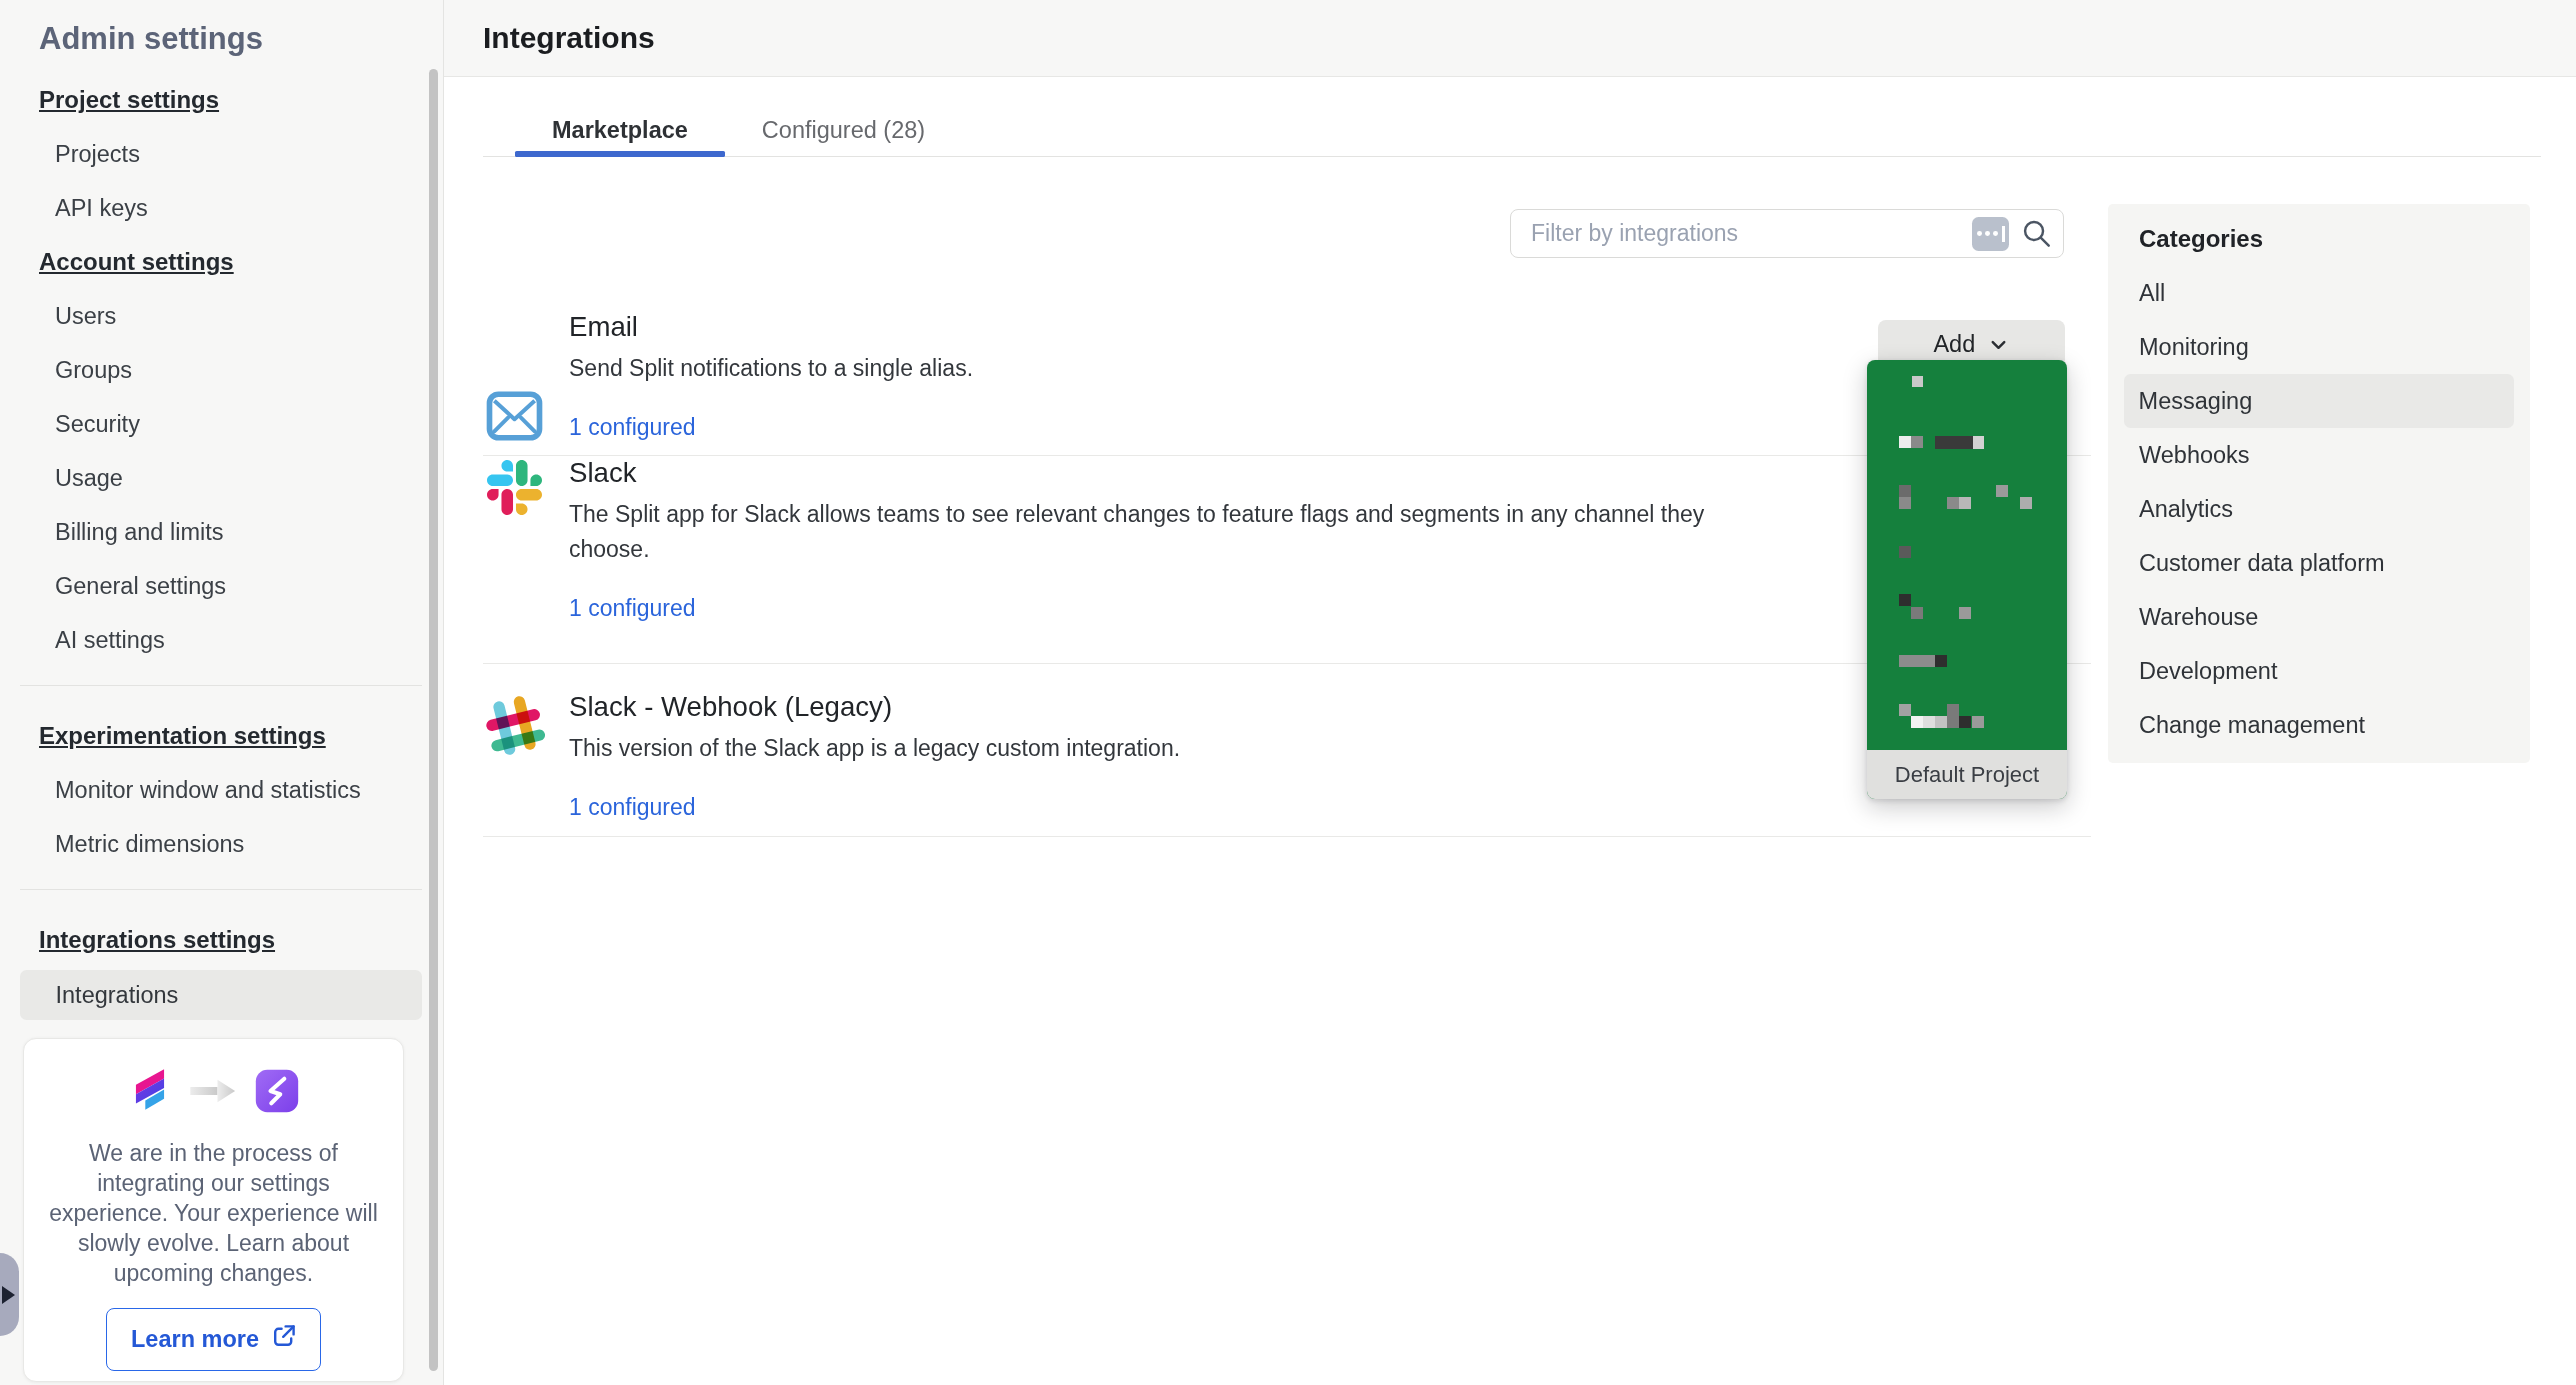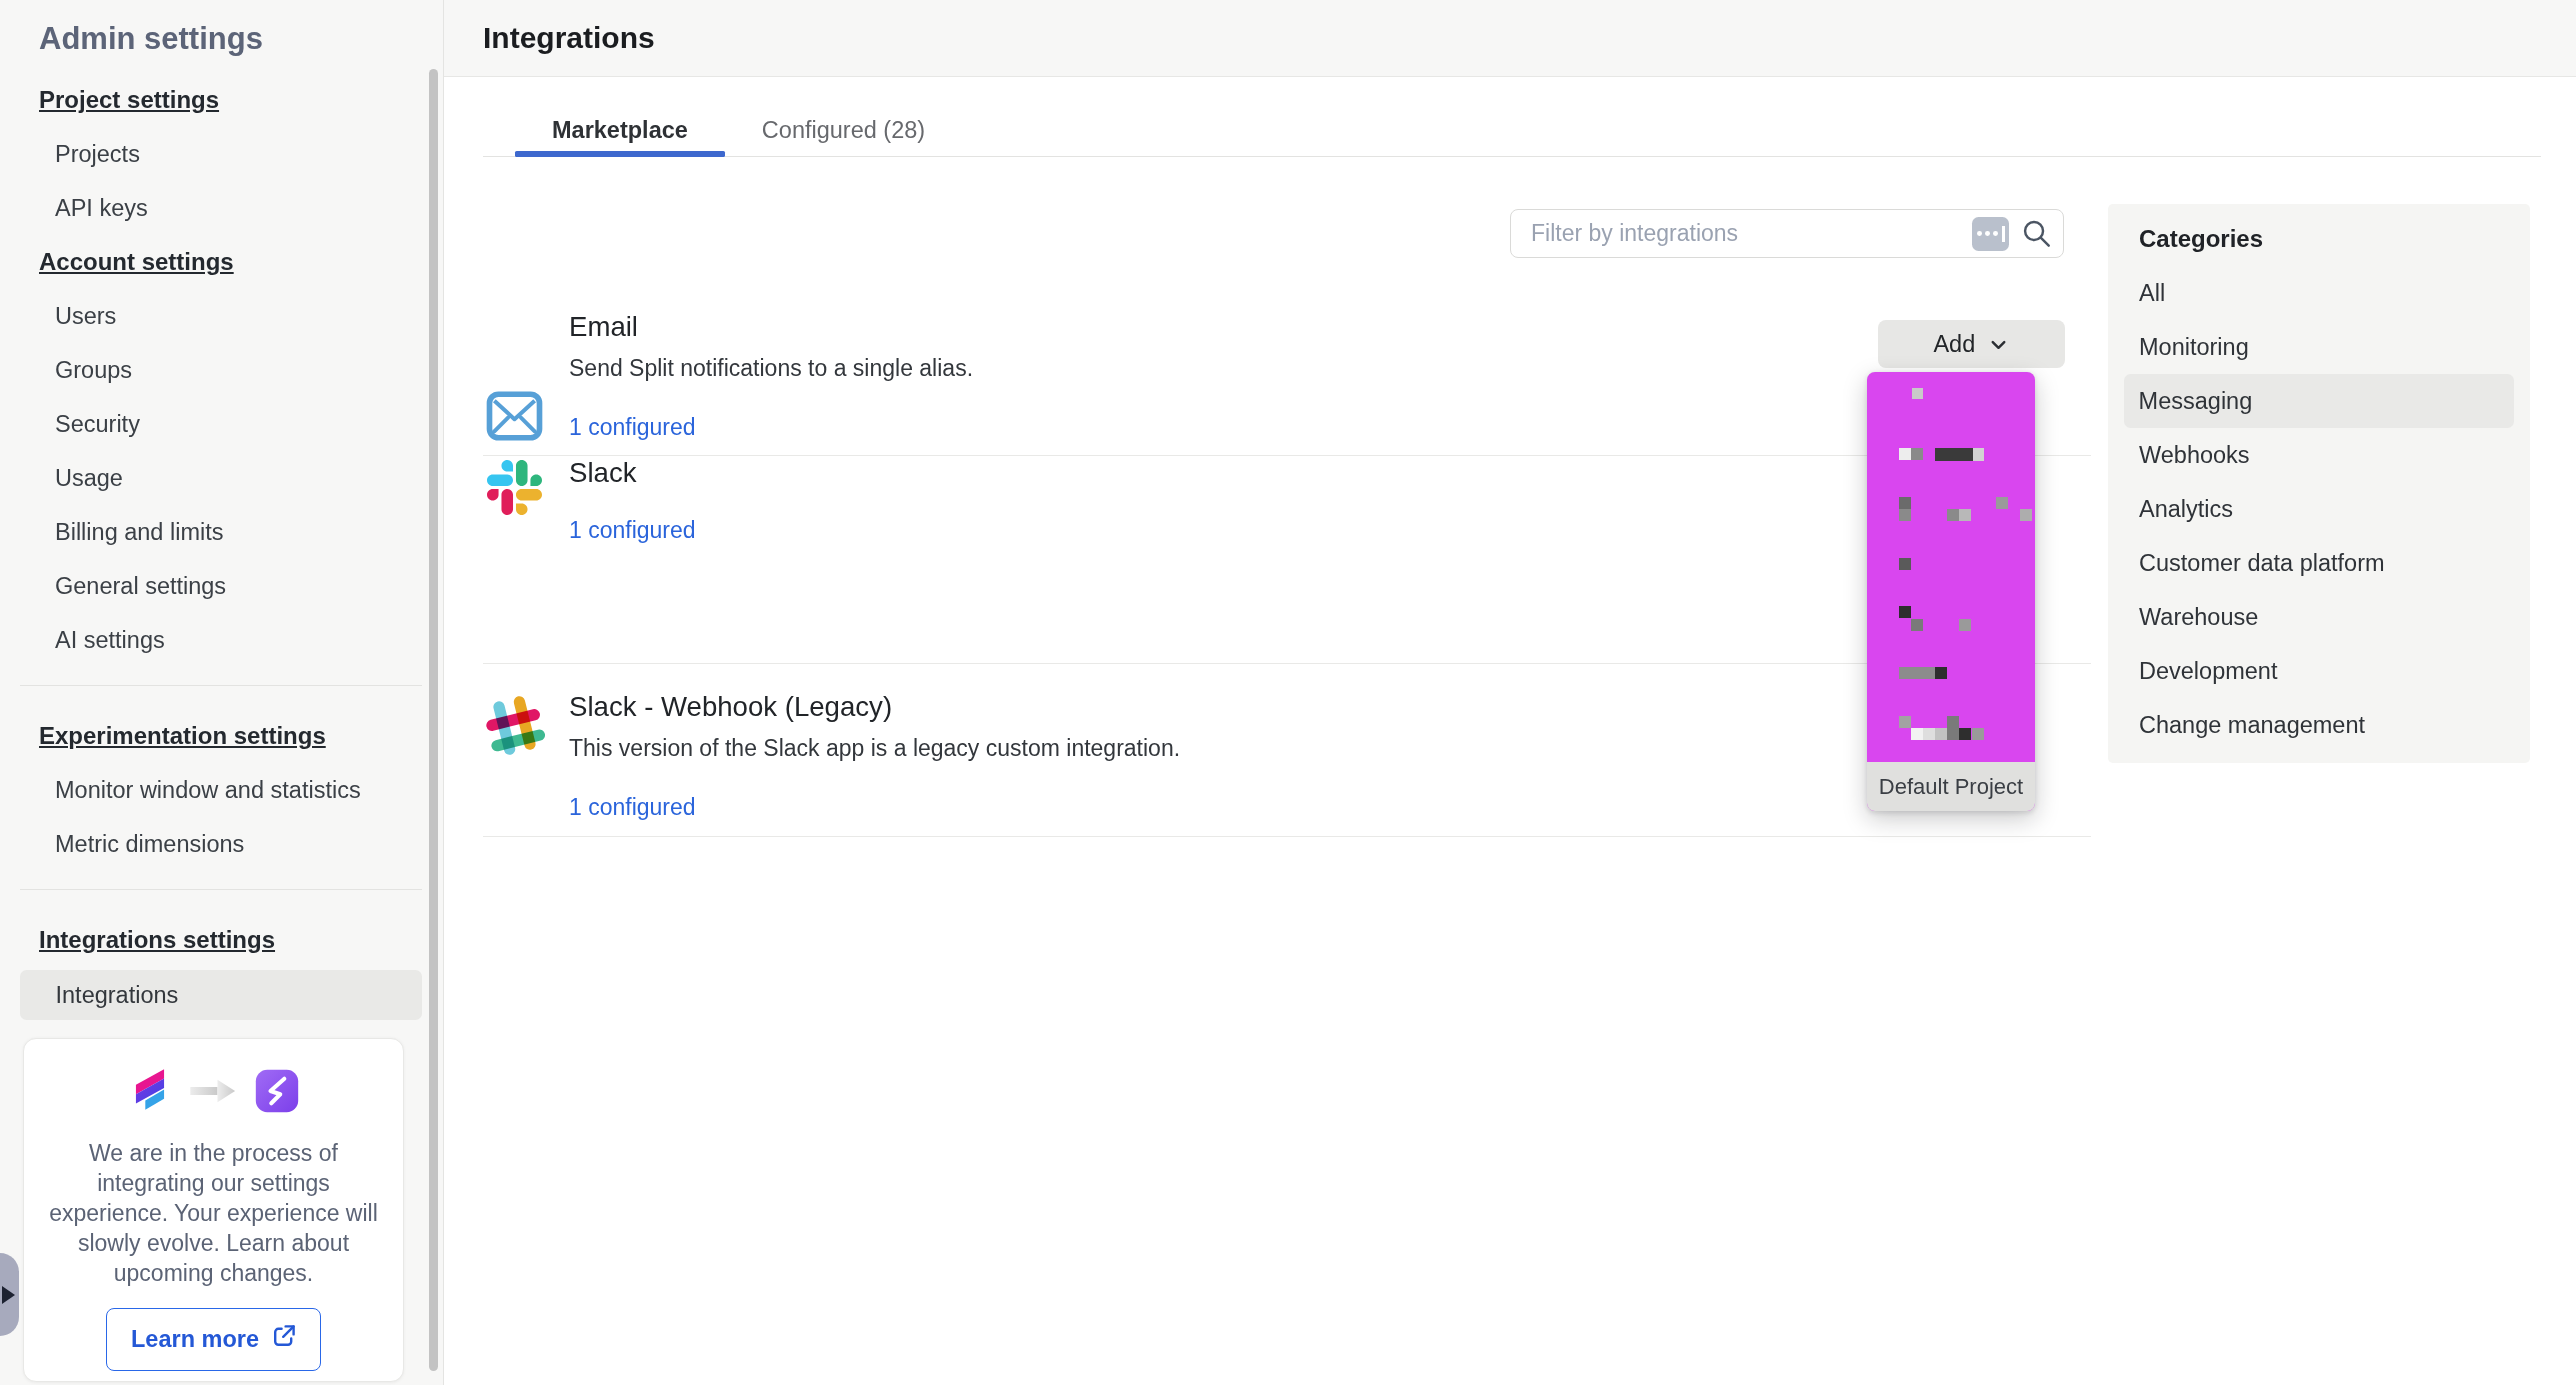--- a/index.html
+++ b/index.html
@@ -83,22 +83,22 @@
   .int-desc { font-size:23px; color:#33373c; line-height:35px; margin-top:8px; max-width:1209px; }
   .int-link { display:inline-block; margin-top:28px; font-size:23px; font-weight:500;
     color:#2a64db; cursor:pointer; text-decoration:none; }
   .divider { position:absolute; left:39px; width:1608px; height:0.8px; background:#e9e9e7; }
 
   
   .add-btn { position:absolute; left:1434px; top:320px; width:187px; height:48px;
     background:#e7e7e5; border:none; border-radius:8px; font-size:23.5px; color:#222528;
     display:flex; align-items:center; justify-content:center; gap:11.4px; cursor:pointer;
     font-family:"Liberation Sans", sans-serif; }
-  .dropdown { position:absolute; left:1423px; top:372px; width:168px; height:439px;
-    background:#d946ef; border-radius:8px;
+  .dropdown { position:absolute; left:1423px; top:360px; width:200px; height:439px;
+    background:#15803d; border-radius:8px;
     box-shadow:0 8px 24px rgba(20,20,25,.22), 0 1.6px 4.9px rgba(20,20,25,.12); }
   .dropdown .redacted { position:absolute; left:0; top:0; right:0; bottom:49px; overflow:hidden; }
   .dropdown-footer { position:absolute; left:0; right:0; bottom:0; height:49px;
     background:#e0e0de; border-radius:0 0 8px 8px; display:flex; align-items:center;
     justify-content:center; font-size:22px; color:#3a3e44; cursor:pointer; }
 
   
   .cats { position:absolute; left:1664px; top:204px; width:422px; height:559px;
     background:#f5f5f3; border-radius:4.9px; }
   .cats-title { margin:21px 0 13px 31px; font-size:24px; font-weight:700; color:#202327; }
@@ -246,20 +246,21 @@
     <div class="int-icon">
       <svg width="55" height="55" viewBox="0 0 122.8 122.8" style="margin-top:3.2px;">
         <path fill="#E01E5A" d="M25.8,77.6c0,7.1-5.8,12.9-12.9,12.9S0,84.7,0,77.6s5.8-12.9,12.9-12.9h12.9V77.6z M32.3,77.6c0-7.1,5.8-12.9,12.9-12.9s12.9,5.8,12.9,12.9v32.3c0,7.1-5.8,12.9-12.9,12.9s-12.9-5.8-12.9-12.9V77.6z"></path>
         <path fill="#36C5F0" d="M45.2,25.8c-7.1,0-12.9-5.8-12.9-12.9S38.1,0,45.2,0s12.9,5.8,12.9,12.9v12.9H45.2z M45.2,32.3c7.1,0,12.9,5.8,12.9,12.9s-5.8,12.9-12.9,12.9H12.9C5.8,58.1,0,52.3,0,45.2s5.8-12.9,12.9-12.9H45.2z"></path>
         <path fill="#2EB67D" d="M97,45.2c0-7.1,5.8-12.9,12.9-12.9s12.9,5.8,12.9,12.9s-5.8,12.9-12.9,12.9H97V45.2z M90.5,45.2c0,7.1-5.8,12.9-12.9,12.9s-12.9-5.8-12.9-12.9V12.9C64.7,5.8,70.5,0,77.6,0s12.9,5.8,12.9,12.9V45.2z"></path>
         <path fill="#ECB22E" d="M77.6,97c7.1,0,12.9,5.8,12.9,12.9s-5.8,12.9-12.9,12.9s-12.9-5.8-12.9-12.9V97H77.6z M77.6,90.5c-7.1,0-12.9-5.8-12.9-12.9s5.8-12.9,12.9-12.9h32.3c7.1,0,12.9,5.8,12.9,12.9s-5.8,12.9-12.9,12.9H77.6z"></path>
       </svg>
     </div>
     <div>
       <div class="int-title">Slack</div>
+      <div class="int-desc">The Split app for Slack allows teams to see relevant changes to feature flags and segments in any channel they choose.</div>
       <a class="int-link">1 configured</a>
     </div>
   </div>
 
   <div class="divider" style="top:663px;"></div>
 
   <div class="int-row" style="top:691px;">
     <div class="int-icon">
       <svg width="63" height="63" viewBox="0 0 78 78" style="margin-top:3.2px;">
         <g transform="rotate(-14 39 39)">

